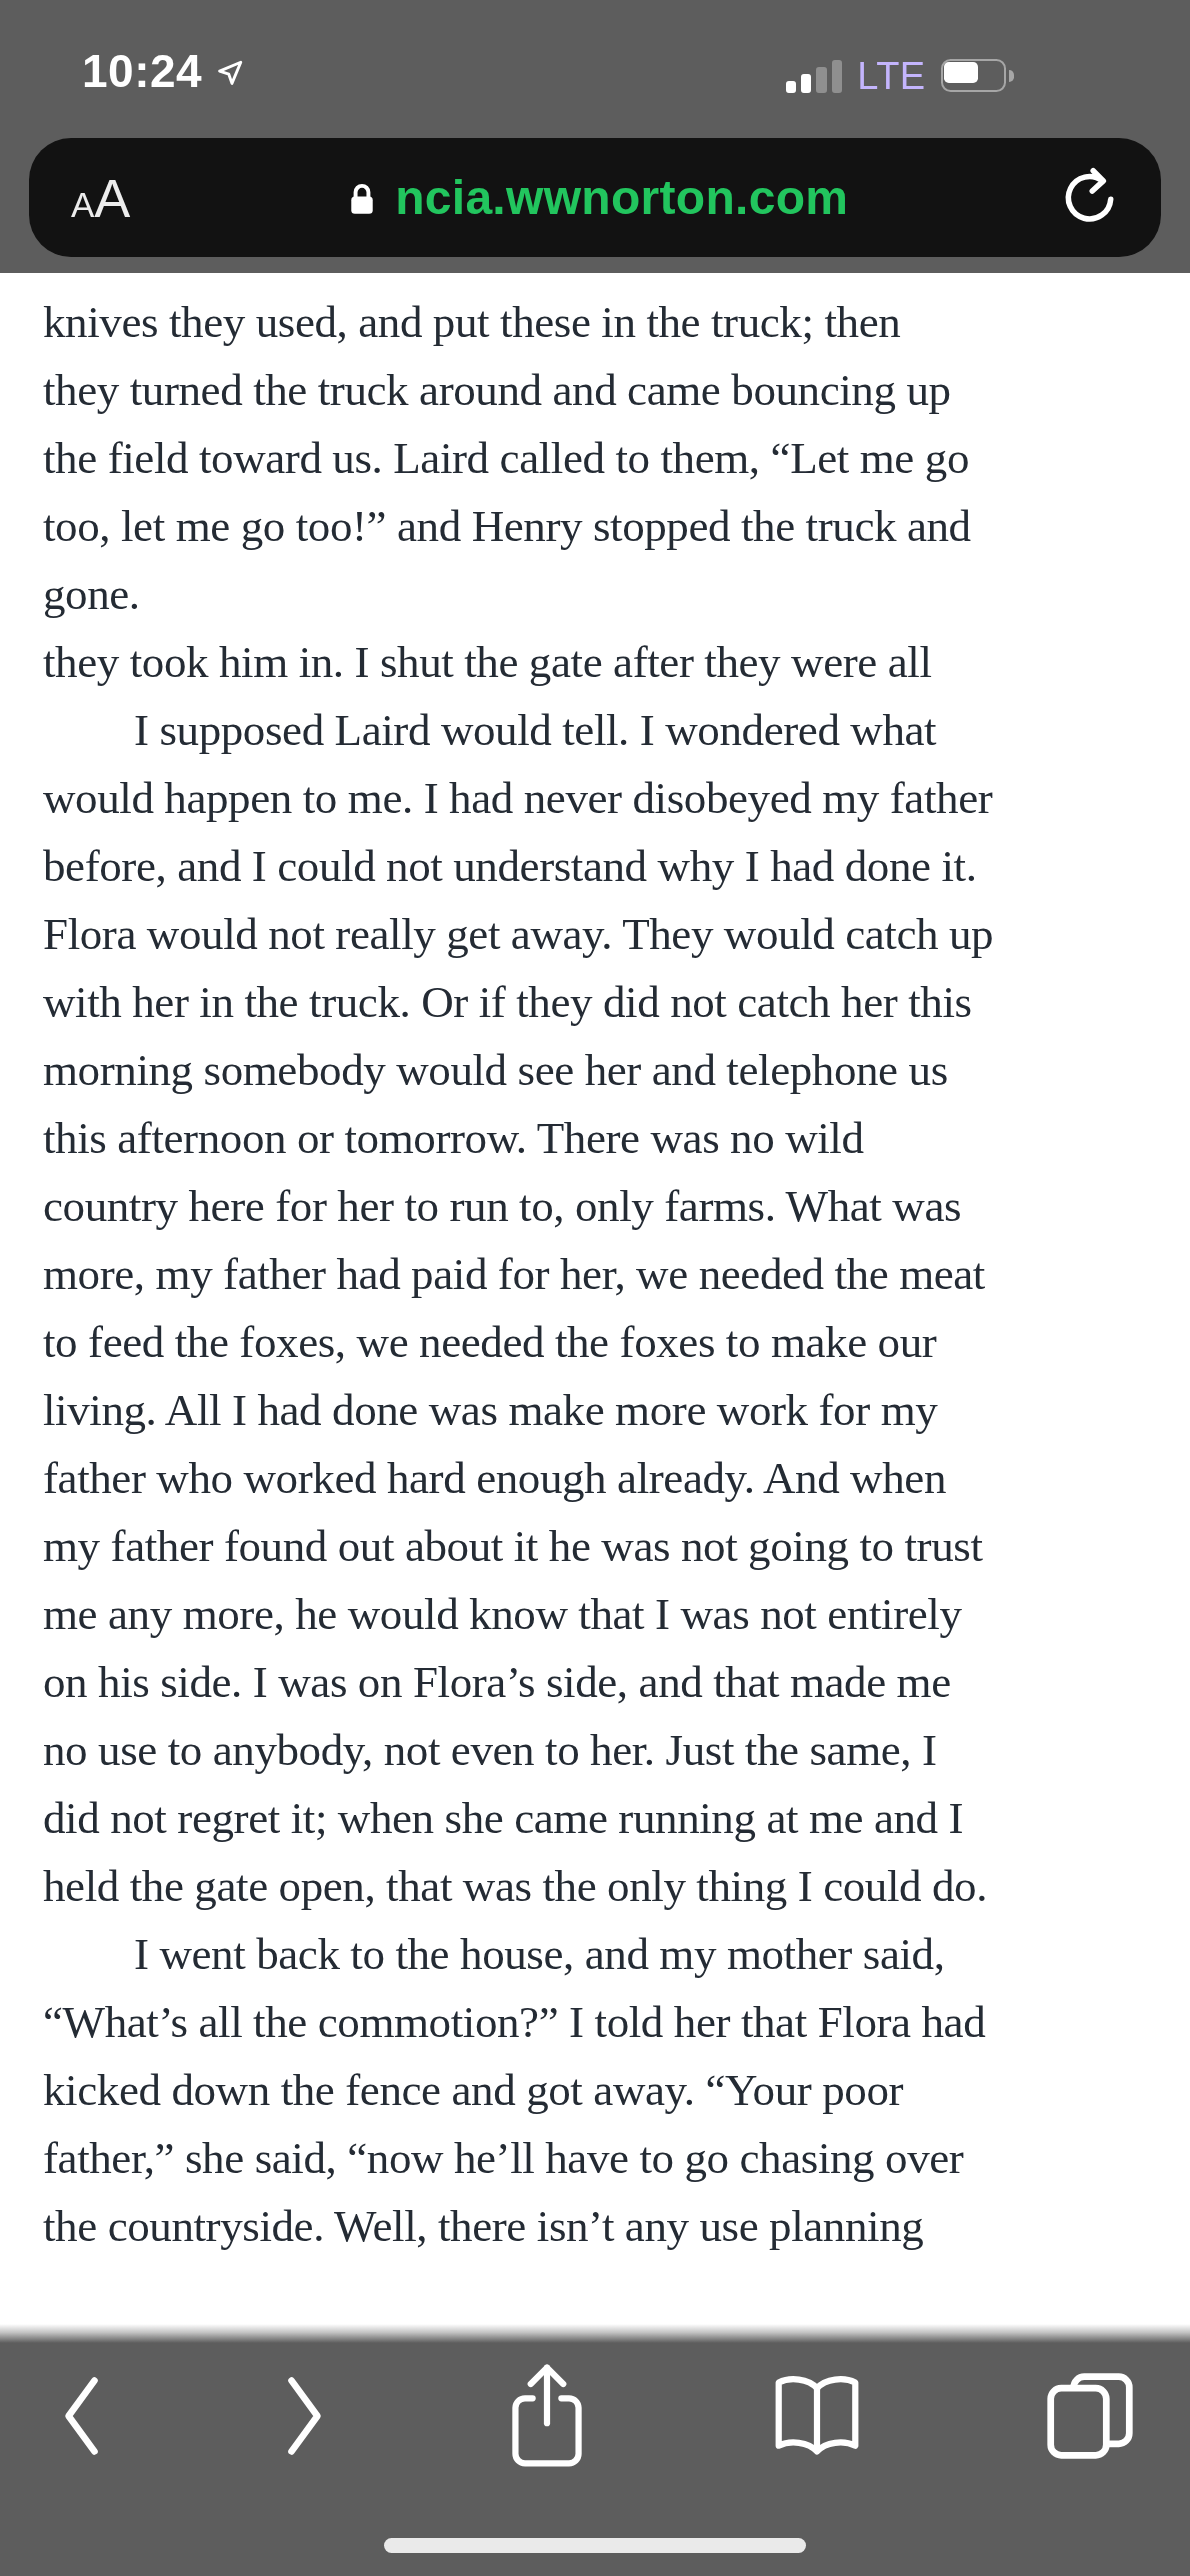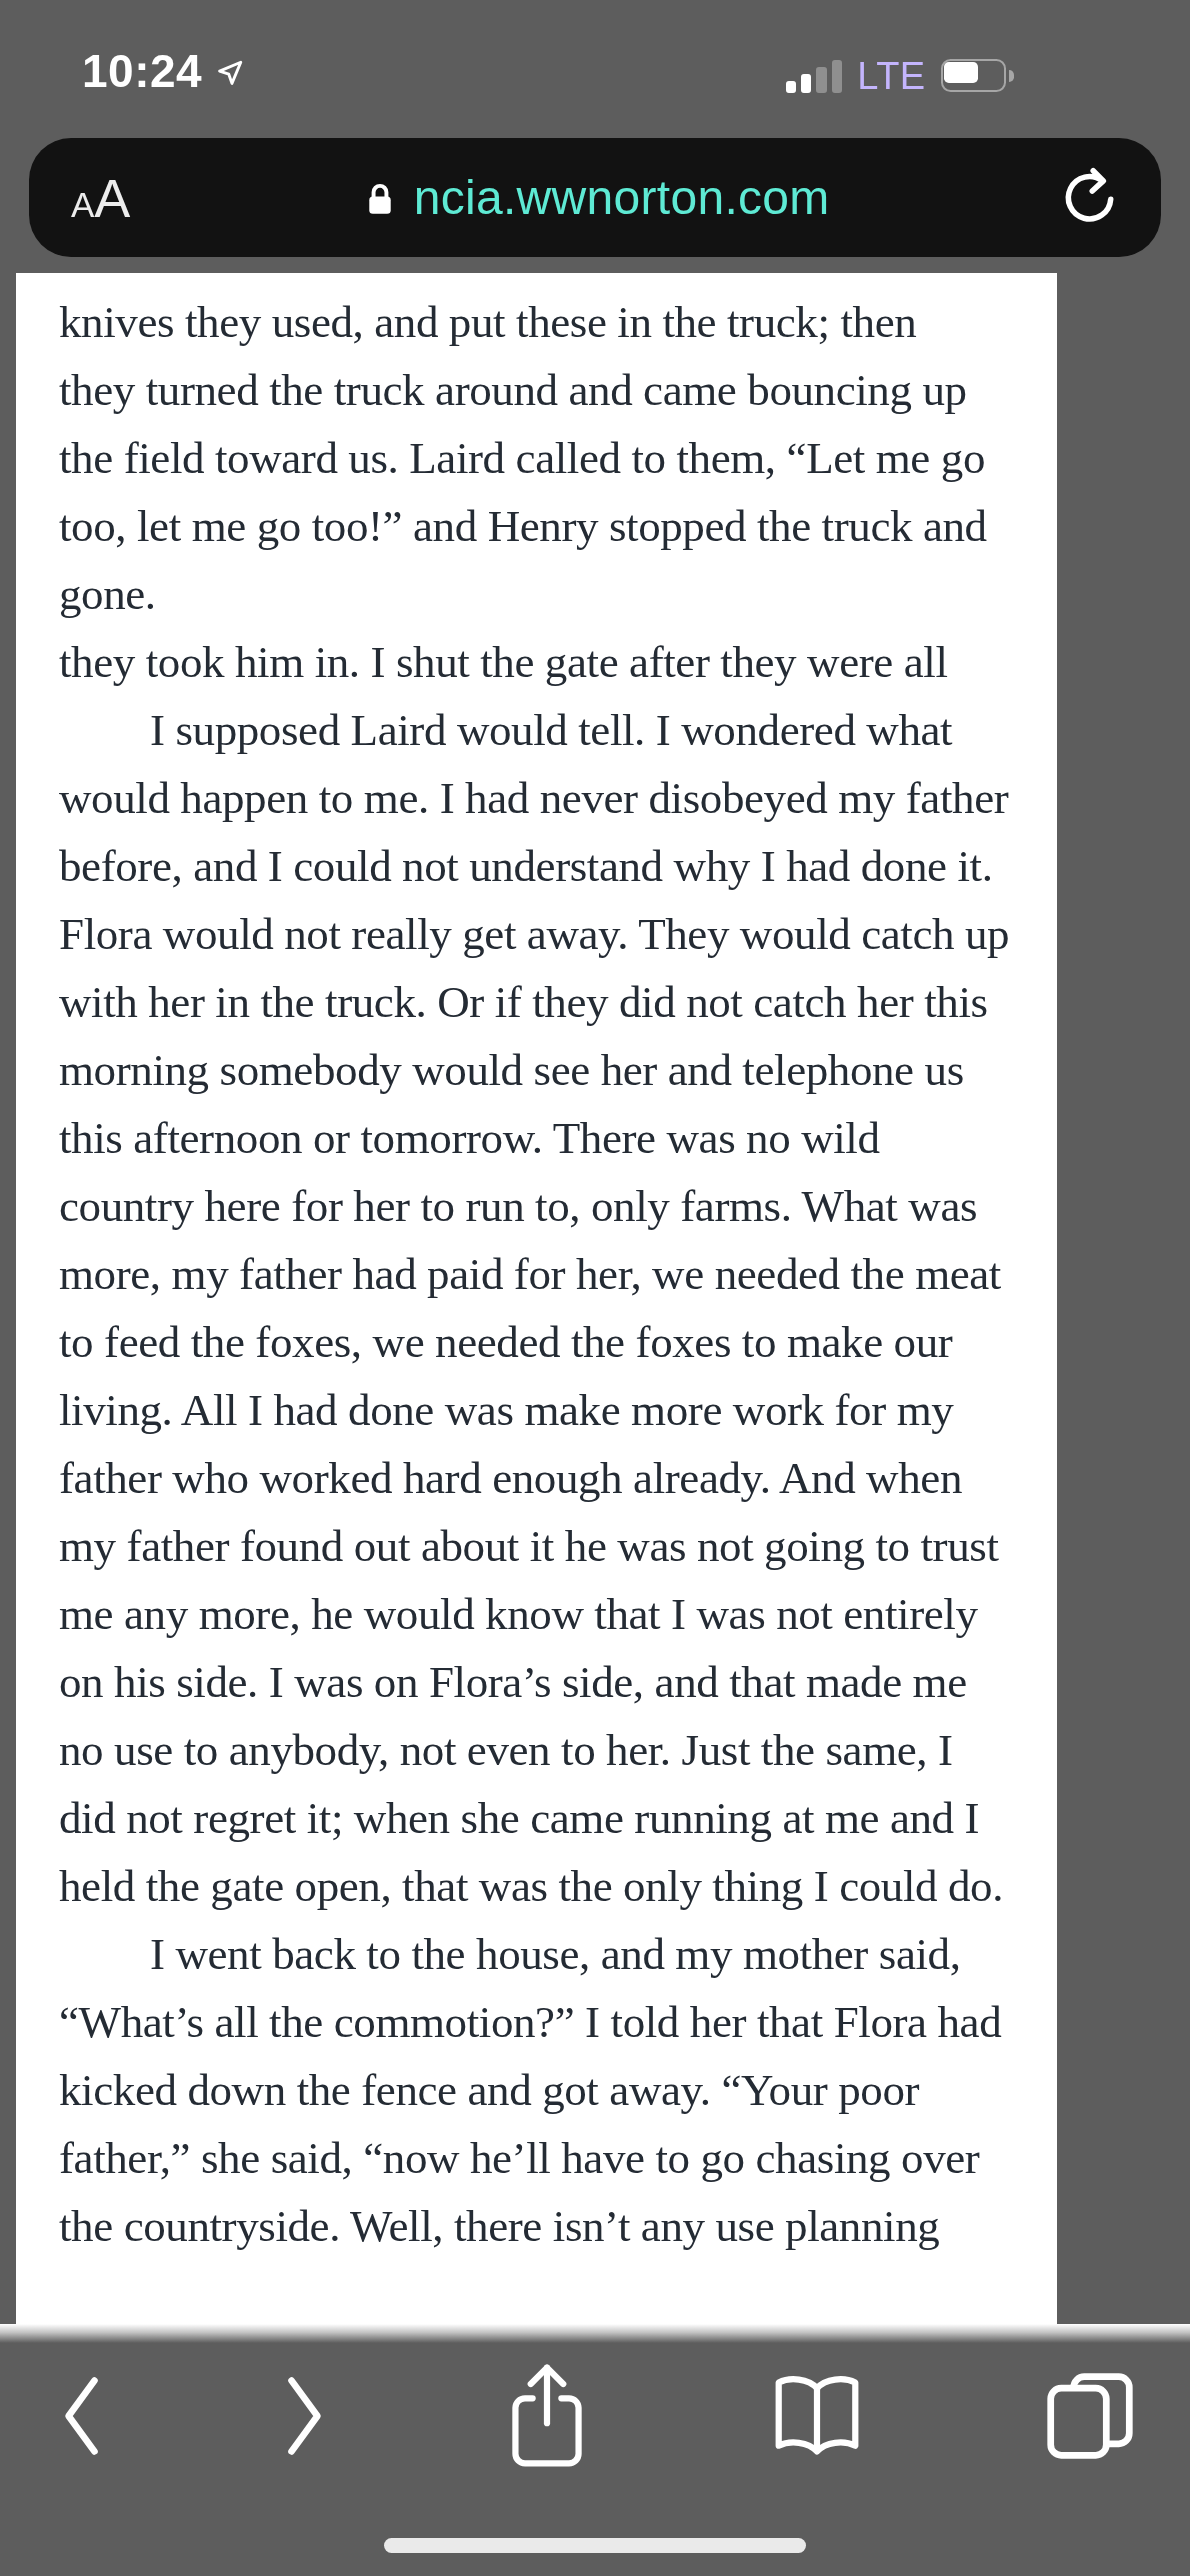--- a/index.html
+++ b/index.html
@@ -38,25 +38,25 @@
     display:flex;align-items:center;justify-content:space-between;
     box-sizing:border-box;padding:0 42px;
   }
   .aa-btn{background:none;border:none;padding:0;color:#ececec;display:flex;align-items:baseline;cursor:pointer;}
   .aa-small{font-size:35px;font-family:"Liberation Sans",sans-serif;}
   .aa-big{font-size:54px;font-family:"Liberation Sans",sans-serif;}
   .domain-wrap{
     position:absolute;left:0;right:0;top:0;bottom:0;
     display:flex;align-items:center;justify-content:center;gap:13.4px;pointer-events:none;
   }
-  .domain-text{color:#5eead4;font-size:48px;letter-spacing:0.3px;}
+  .domain-text{color:#22c55e;font-size:48px;letter-spacing:0.3px;font-weight:bold;}
   .reload-btn{background:none;border:none;padding:0;cursor:pointer;display:flex;}
   
   .content{
-    position:absolute;top:273px;left:16px;width:1041px;height:2051px;
+    position:absolute;top:273px;left:0;width:1190px;height:2051px;
     background:#ffffff;box-sizing:border-box;padding:15.3px 43px 0 43px;overflow:hidden;
   }
   .line{
     height:68px;line-height:68px;font-size:45px;letter-spacing:-0.4px;
     color:#242b34;font-family:"Liberation Serif","DejaVu Serif",serif;
     white-space:nowrap;
   }
   .line.indent{text-indent:91px;}
   
   .toolbar{position:absolute;top:2324px;left:0;width:1190px;height:252px;background:#5d5d5d;}

